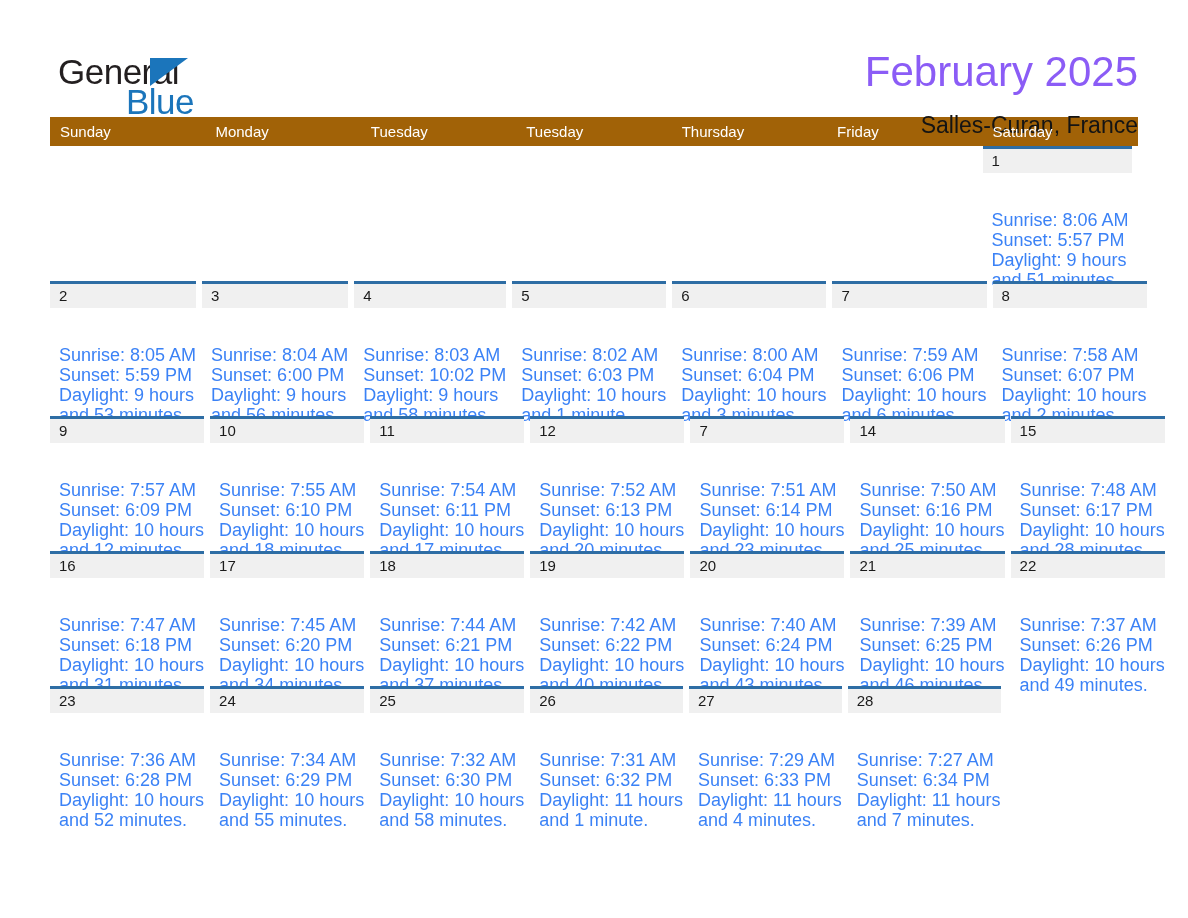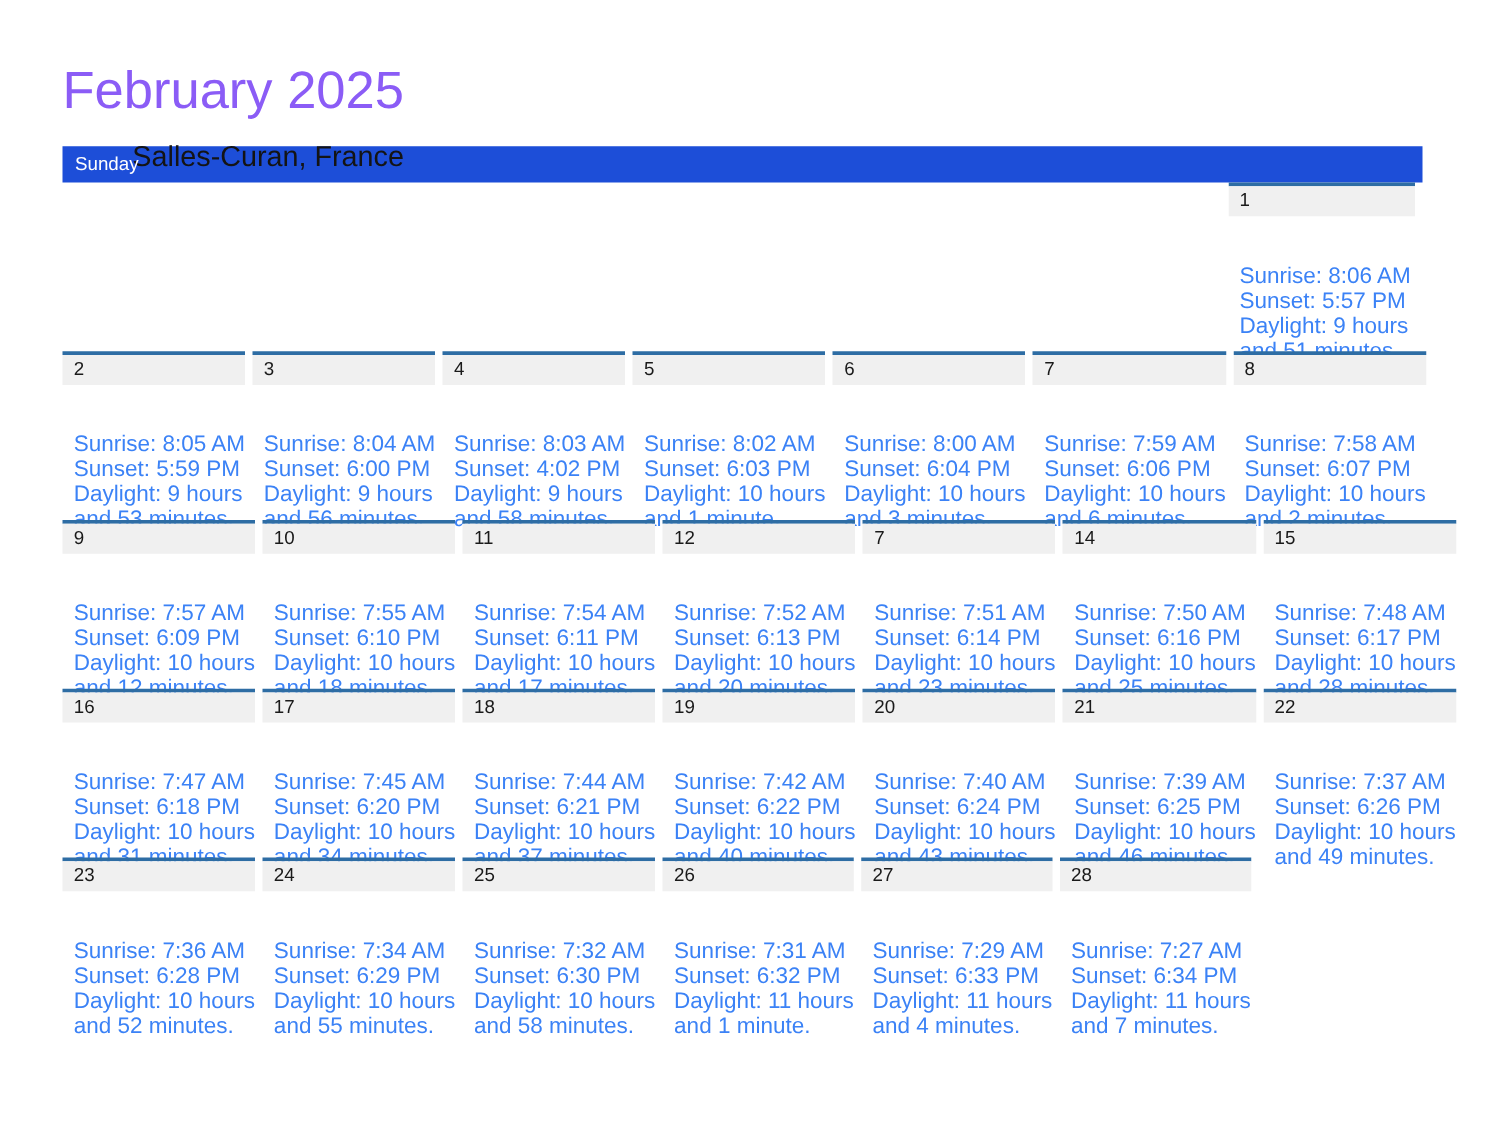--- a/index.html
+++ b/index.html
@@ -84,23 +84,22 @@
     font-weight: normal;
   }
 
   
   .calendar {
     margin-top: 9px;
     width: 1088px;
   }
   .weekday-row {
     display: flex;
-    background: #1d4ed8;
+    background: #a16207;
     height: 29px;
-    flex-direction: column;
   }
   .weekday {
     flex: 1 1 0;
     color: #ffffff;
     font-size: 15px;
     line-height: 29px;
     padding-left: 10px;
     box-sizing: border-box;
     white-space: nowrap;
   }
@@ -142,20 +141,25 @@
   }
   .day-body div { white-space: nowrap; }
 </style>
 </head>
 <body>
 
 <div class="page">
 
   <div class="header">
 
+    <div class="brand">
+      <span class="brand-general">General</span>
+      <span class="brand-tri"></span>
+      <span class="brand-blue">Blue</span>
+    </div>
 
     <div class="titles">
       <h1 class="month-title">February 2025</h1>
       <h2 class="location">Salles-Curan, France</h2>
     </div>
 
   </div>
 
   <div class="calendar">
 
@@ -222,21 +226,21 @@
                 <div>Daylight: 9 hours</div>
                 <div>and 56 minutes.</div>
               </div>
             </div>
           </div>
           <div class="day-cell filled">
             <div class="day-inner">
               <div class="day-number">4</div>
               <div class="day-body">
                 <div>Sunrise: 8:03 AM</div>
-                <div>Sunset: 4:02 PM</div>
+                <div>Sunset: 10:02 PM</div>
                 <div>Daylight: 9 hours</div>
                 <div>and 58 minutes.</div>
               </div>
             </div>
           </div>
           <div class="day-cell filled">
             <div class="day-inner">
               <div class="day-number">5</div>
               <div class="day-body">
                 <div>Sunrise: 8:02 AM</div>

